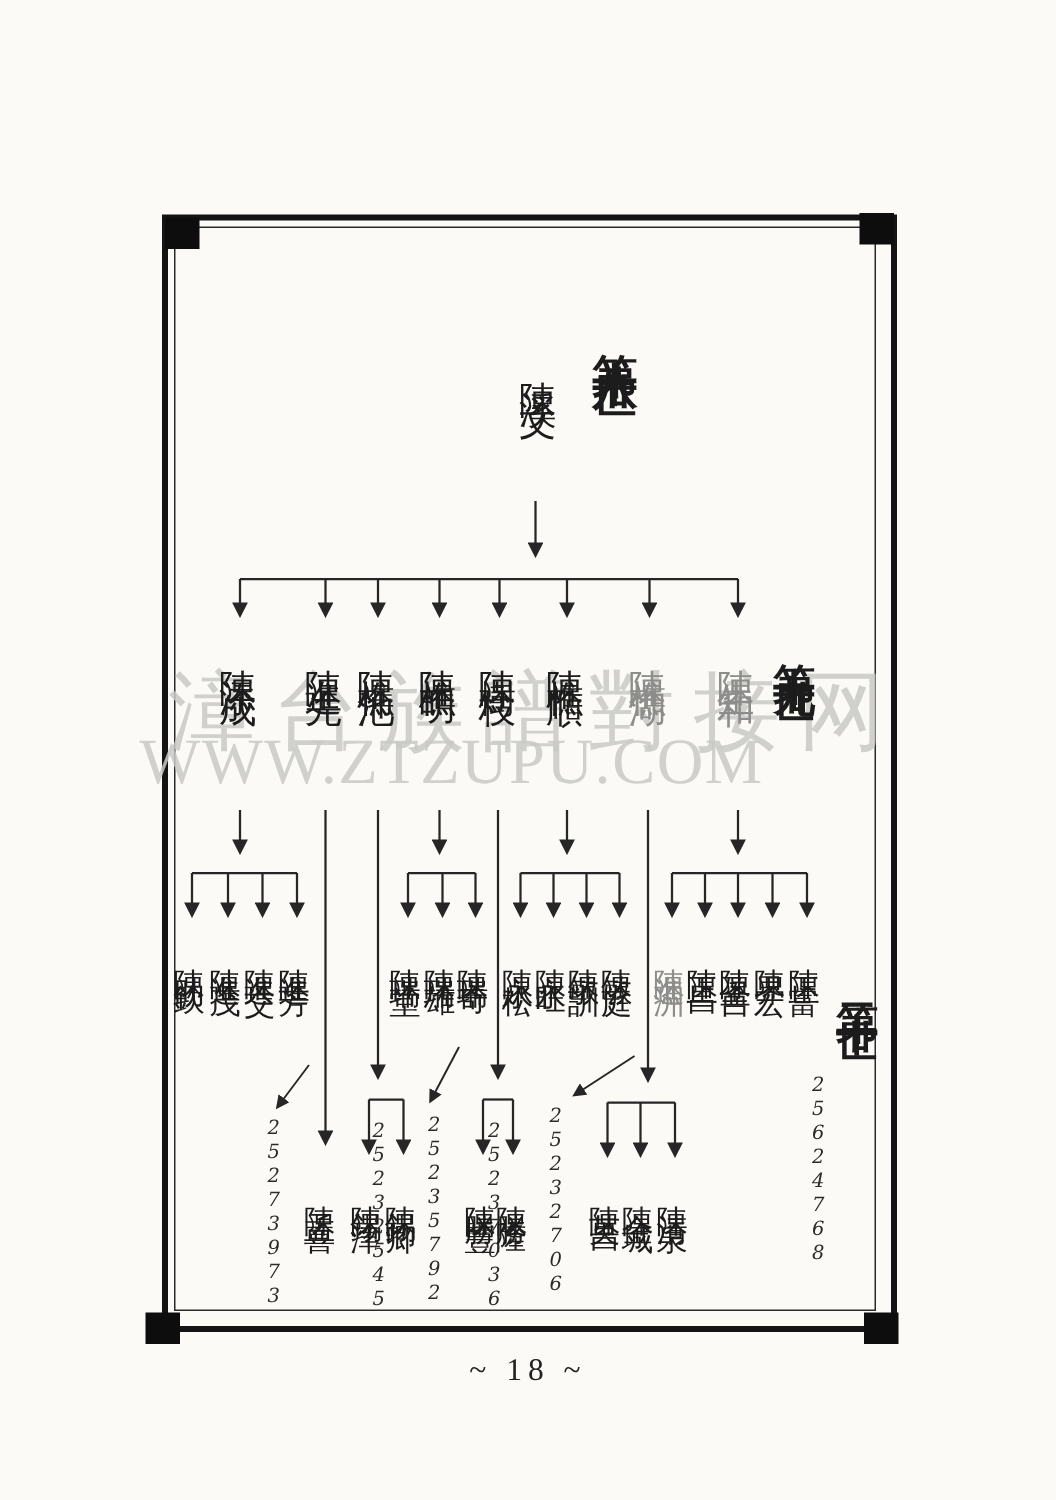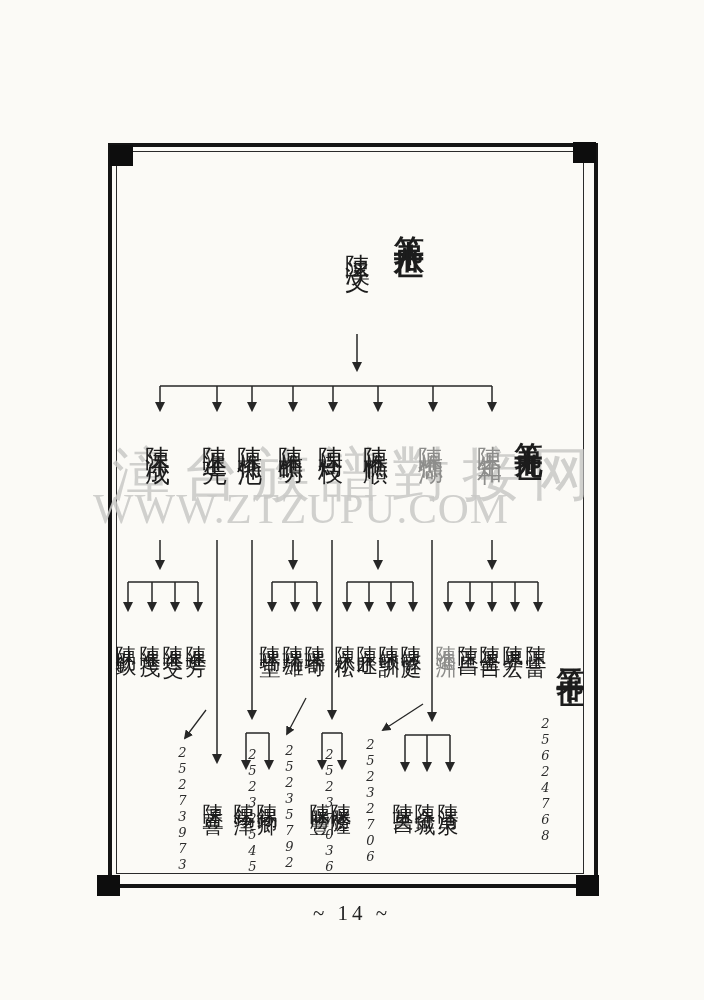--- a/index.html
+++ b/index.html
@@ -159,15 +159,15 @@
   <div class="vtext name20" style="left:414px;top:786px;">陳金城</div>
   <div class="vtext name20" style="left:437px;top:786px;">陳清泉</div>
 
   <div class="vtext phone" style="left:176px;top:745px;">25273973</div>
   <div class="vtext phone" style="left:246px;top:747px;">25232545</div>
   <div class="vtext phone" style="left:283px;top:743px;">25235792</div>
   <div class="vtext phone" style="left:323px;top:747px;">25237036</div>
   <div class="vtext phone" style="left:364px;top:737px;">25232706</div>
   <div class="vtext phone" style="left:539px;top:716px;">25624768</div>
 
-  <div class="footer">~ 14 ~</div>
+  <div class="footer">~ 18 ~</div>
 
 </div>
 
 </body></html>

